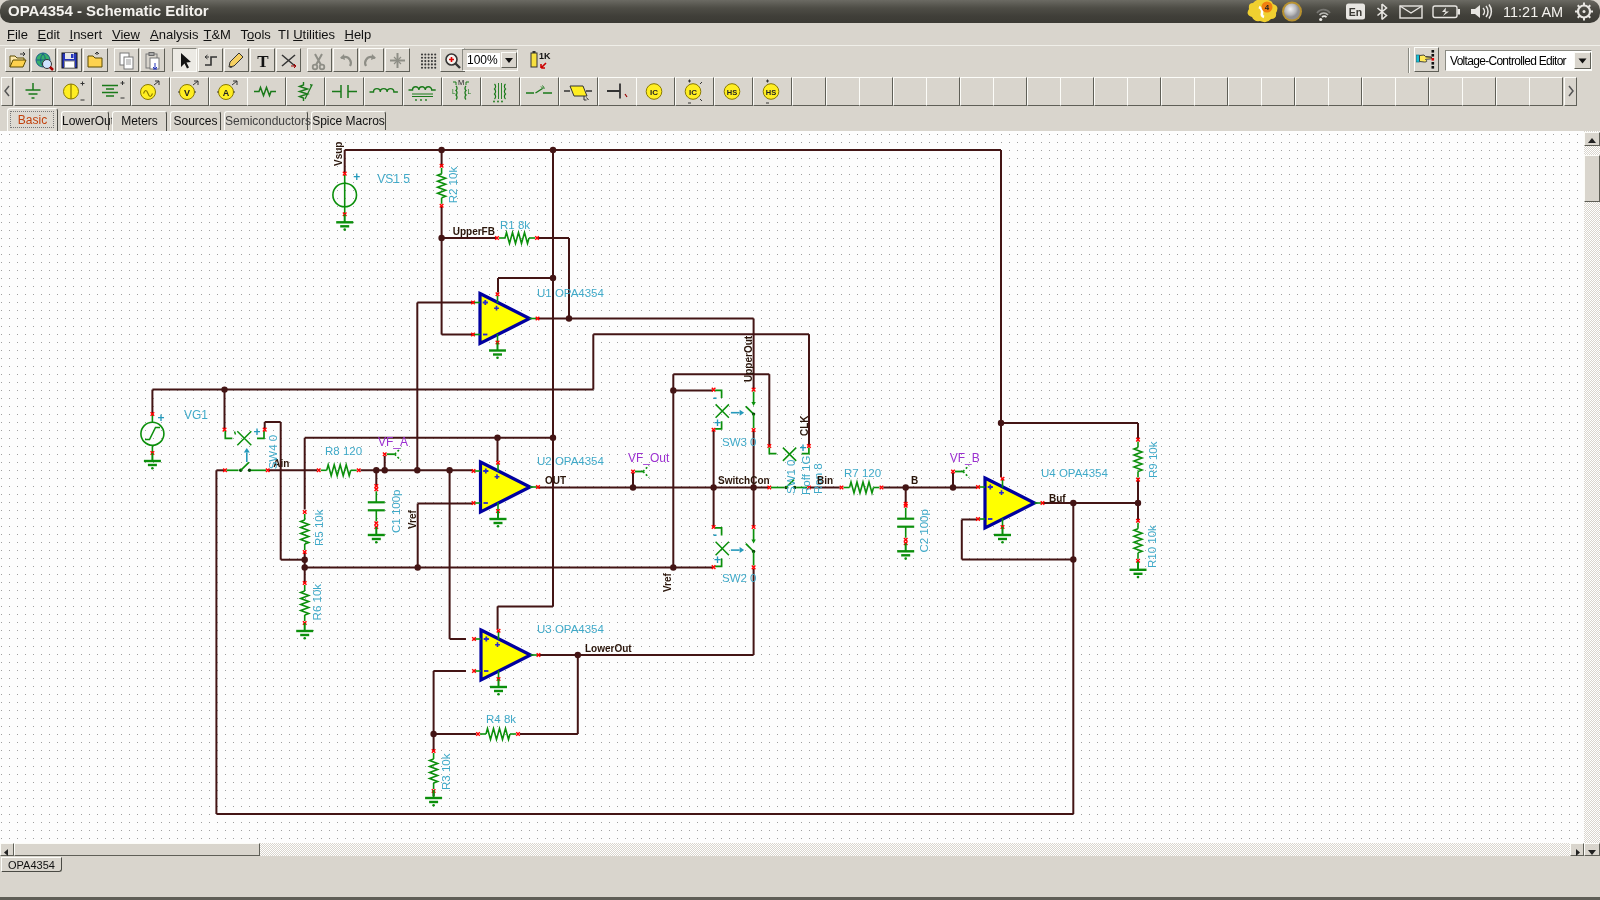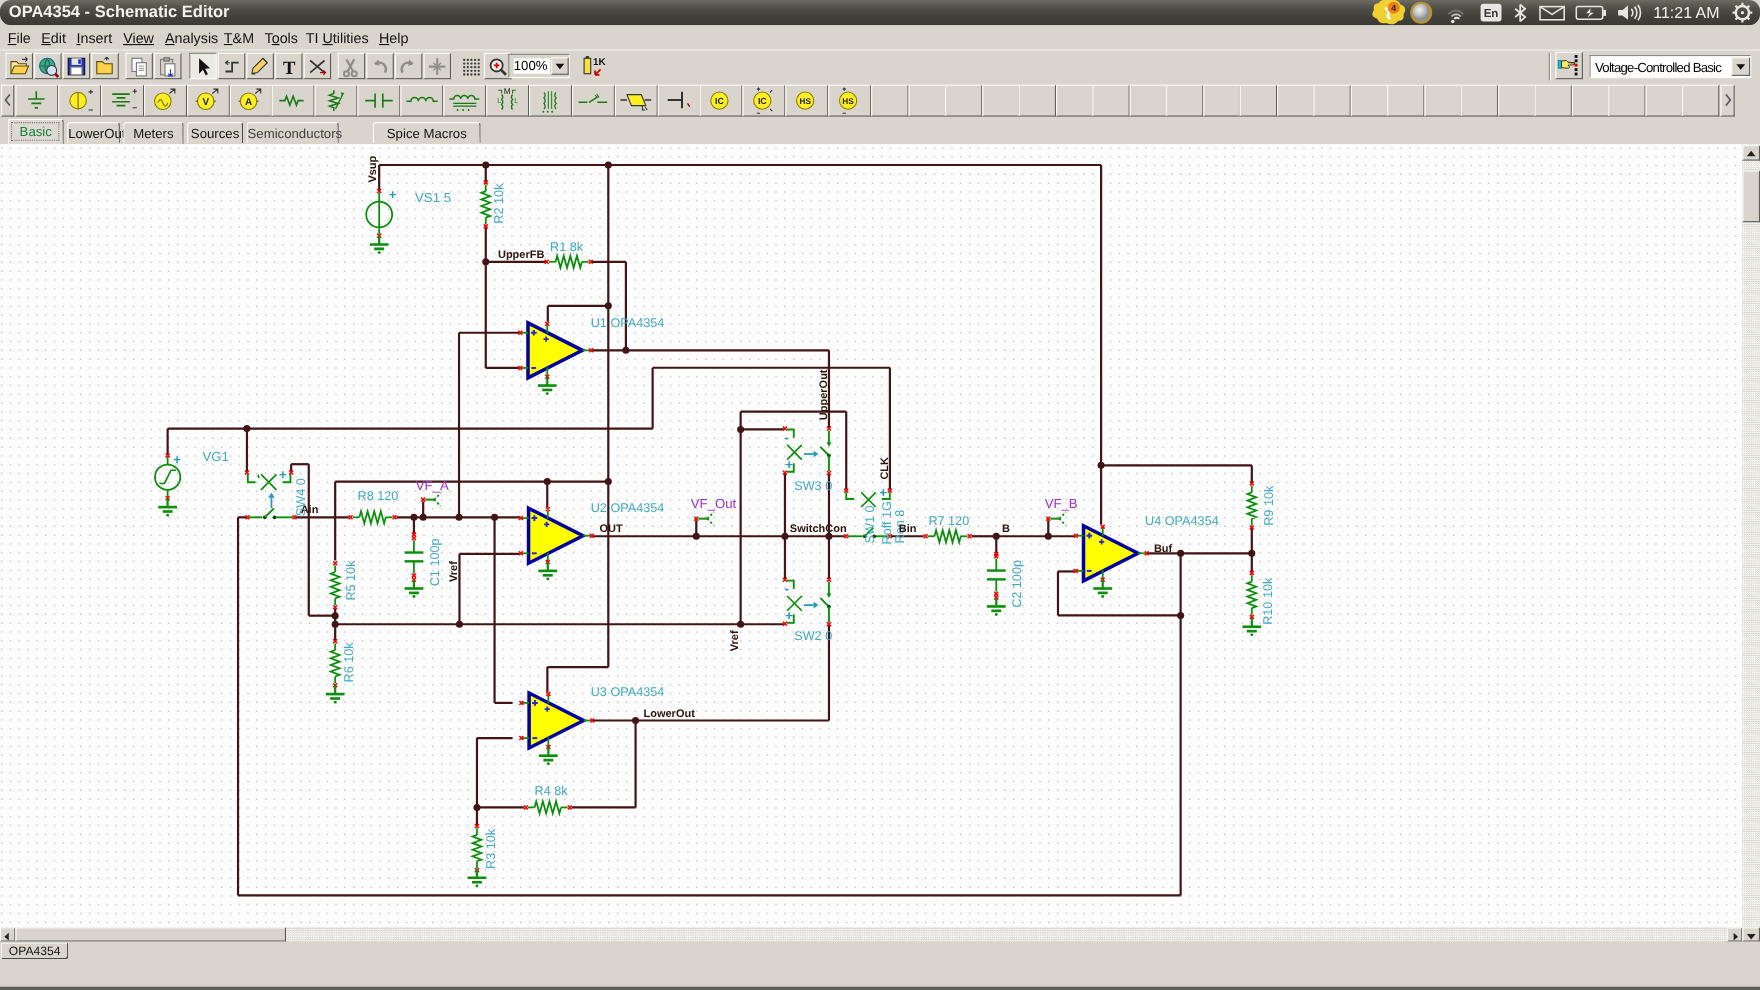--- a/index.html
+++ b/index.html
@@ -231,21 +231,21 @@
           <path d="M10.5 9 l6 0.5" stroke="#333" stroke-width="0.7"></path>
           <g fill="#111">
             <rect x="16.5" y="2" width="2.6" height="2.6"></rect>
             <rect x="16.5" y="6" width="2.6" height="2.6"></rect>
             <rect x="16.5" y="14" width="2.6" height="2.6"></rect>
             <rect x="16.5" y="18" width="2.6" height="2.6"></rect>
           </g>
           <rect x="16.5" y="10" width="2.6" height="2.6" fill="#d00"></rect>
         </svg></div>
       <div style="position:absolute;left:1445px;top:4px;width:147px;height:21px;background:#fff;border-top:1px solid #8a8a82;border-left:1px solid #8a8a82;border-right:1px solid #fcfcf8;border-bottom:1px solid #fcfcf8;box-sizing:border-box;">
-        <div style="position:absolute;left:4px;top:2.5px;font:12px 'Liberation Sans',sans-serif;color:#000;letter-spacing:-0.7px;white-space:nowrap;">Voltage-Controlled Basic</div>
+        <div style="position:absolute;left:4px;top:2.5px;font:12px 'Liberation Sans',sans-serif;color:#000;letter-spacing:-0.7px;white-space:nowrap;">Voltage-Controlled Editor</div>
         <div style="position:absolute;left:128px;top:1px;width:17px;height:17px;background:#d9d5cd;border-top:1px solid #fcfcf8;border-left:1px solid #fcfcf8;border-right:1px solid #5f5f57;border-bottom:1px solid #5f5f57;box-sizing:border-box;"><svg width="15" height="15">
             <polygon points="3.5,5.5 11.5,5.5 7.5,10.5" fill="#111"></polygon>
           </svg></div>
       </div>
     </div>
     <div style="position:absolute;left:0;top:75px;width:1600px;height:32px;background:#d9d5cd;">
       <div style="position:absolute;left:1px;top:2px;width:12px;height:29px;background:#d9d5cd;border-top:1px solid #fcfcf8;border-left:1px solid #fcfcf8;border-right:1px solid #5f5f57;border-bottom:1px solid #5f5f57;box-sizing:border-box;"><svg width="10" height="27">
           <path d="M7 8 l-4 5 4 5" stroke="#555" stroke-width="1.5" fill="none"></path>
         </svg></div>
       <div style="position:absolute;left:14.0px;top:2px;width:39px;height:29px;background:#d9d5cd;border-top:1px solid #fcfcf8;border-left:1px solid #fcfcf8;border-right:1px solid #5f5f57;border-bottom:1px solid #5f5f57;box-sizing:border-box;"><svg width="37" height="27" viewBox="0 0 37 27">
@@ -365,27 +365,27 @@
       <div style="position:absolute;left:1395.0px;top:2px;width:34px;height:29px;background:#d9d5cd;border-top:1px solid #fcfcf8;border-left:1px solid #fcfcf8;border-right:1px solid #5f5f57;border-bottom:1px solid #5f5f57;box-sizing:border-box;"><svg width="32" height="27" viewBox="0 0 32 27"></svg></div>
       <div style="position:absolute;left:1428.5px;top:2px;width:34px;height:29px;background:#d9d5cd;border-top:1px solid #fcfcf8;border-left:1px solid #fcfcf8;border-right:1px solid #5f5f57;border-bottom:1px solid #5f5f57;box-sizing:border-box;"><svg width="32" height="27" viewBox="0 0 32 27"></svg></div>
       <div style="position:absolute;left:1462.0px;top:2px;width:34px;height:29px;background:#d9d5cd;border-top:1px solid #fcfcf8;border-left:1px solid #fcfcf8;border-right:1px solid #5f5f57;border-bottom:1px solid #5f5f57;box-sizing:border-box;"><svg width="32" height="27" viewBox="0 0 32 27"></svg></div>
       <div style="position:absolute;left:1495.5px;top:2px;width:34px;height:29px;background:#d9d5cd;border-top:1px solid #fcfcf8;border-left:1px solid #fcfcf8;border-right:1px solid #5f5f57;border-bottom:1px solid #5f5f57;box-sizing:border-box;"><svg width="32" height="27" viewBox="0 0 32 27"></svg></div>
       <div style="position:absolute;left:1529.0px;top:2px;width:34px;height:29px;background:#d9d5cd;border-top:1px solid #fcfcf8;border-left:1px solid #fcfcf8;border-right:1px solid #5f5f57;border-bottom:1px solid #5f5f57;box-sizing:border-box;"><svg width="32" height="27" viewBox="0 0 32 27"></svg></div>
       <div style="position:absolute;left:1564px;top:2px;width:13px;height:29px;background:#d9d5cd;border-top:1px solid #fcfcf8;border-left:1px solid #fcfcf8;border-right:1px solid #5f5f57;border-bottom:1px solid #5f5f57;box-sizing:border-box;"><svg width="11" height="27">
           <path d="M4 8 l4 5 -4 5" stroke="#555" stroke-width="1.5" fill="none"></path>
         </svg></div>
     </div>
     <div style="position:absolute;left:0;top:107px;width:1600px;height:24px;background:#d9d5cd;">
-      <div style="position:absolute;left:7px;top:1px;width:51px;height:23px;background:#dedad2;border-top:1.5px solid #fcfcf8;border-left:1.5px solid #fcfcf8;border-right:1.5px solid #4a4a44;border-radius:3px 3px 0 0;box-sizing:border-box;text-align:center;font:12px 'Liberation Sans',sans-serif;color:#15803d;padding-top:4px;">Basic</div>
+      <div style="position:absolute;left:7px;top:1px;width:51px;height:23px;background:#dedad2;border-top:1.5px solid #fcfcf8;border-left:1.5px solid #fcfcf8;border-right:1.5px solid #4a4a44;border-radius:3px 3px 0 0;box-sizing:border-box;text-align:center;font:12px 'Liberation Sans',sans-serif;color:#c2410c;padding-top:4px;">Basic</div>
       <div style="position:absolute;left:10px;top:4px;width:44px;height:17px;border:1px dotted #777;"></div>
       <div style="position:absolute;left:61px;top:4px;width:48px;height:19px;background:#d9d5cd;border-top:1px solid #fcfcf8;border-left:1px solid #fcfcf8;border-right:1px solid #4a4a44;border-radius:3px 3px 0 0;box-sizing:border-box;text-align:center;font:12px 'Liberation Sans',sans-serif;color:#111;padding-top:2px;">LowerOut</div>
       <div style="position:absolute;left:112px;top:4px;width:55px;height:21px;background:#d9d5cd;border-top:1px solid #fcfcf8;border-left:1px solid #fcfcf8;border-right:1px solid #4a4a44;border-radius:3px 3px 0 0;box-sizing:border-box;text-align:center;font:12px 'Liberation Sans',sans-serif;color:#111;padding-top:2px;">Meters</div>
       <div style="position:absolute;left:170px;top:4px;width:51px;height:19px;background:#d9d5cd;border-top:1px solid #fcfcf8;border-left:1px solid #fcfcf8;border-right:1px solid #4a4a44;border-radius:3px 3px 0 0;box-sizing:border-box;text-align:center;font:12px 'Liberation Sans',sans-serif;color:#111;padding-top:2px;">Sources</div>
       <div style="position:absolute;left:224px;top:4px;width:84px;height:19px;background:#d9d5cd;border-top:1px solid #fcfcf8;border-left:1px solid #fcfcf8;border-right:1px solid #4a4a44;border-radius:3px 3px 0 0;box-sizing:border-box;text-align:center;font:12px 'Liberation Sans',sans-serif;color:#404040;padding-top:2px;">Semiconductors</div>
-      <div style="position:absolute;left:311px;top:4px;width:98px;height:19px;background:#d9d5cd;border-top:1px solid #fcfcf8;border-left:1px solid #fcfcf8;border-right:1px solid #4a4a44;border-radius:3px 3px 0 0;box-sizing:border-box;text-align:center;font:12px 'Liberation Sans',sans-serif;color:#111;padding-top:2px;margin-left:28px;">Spice Macros</div>
+      <div style="position:absolute;left:311px;top:4px;width:75px;height:19px;background:#d9d5cd;border-top:1px solid #fcfcf8;border-left:1px solid #fcfcf8;border-right:1px solid #4a4a44;border-radius:3px 3px 0 0;box-sizing:border-box;text-align:center;font:12px 'Liberation Sans',sans-serif;color:#111;padding-top:2px;">Spice Macros</div>
     </div>
     <div style="position:absolute;left:0;top:131px;width:1584px;height:712px;background:#fdfdfd;overflow:hidden;">
 <svg width="1584" height="712" viewBox="0 131 1584 712">
 <defs>
           <pattern id="grid" width="8" height="8" patternUnits="userSpaceOnUse" x="0" y="0">
 <rect x="1" y="6" width="1" height="1" fill="#9f9f9f"></rect>
           </pattern>
         </defs>
 <rect x="0" y="131" width="1584" height="712" fill="url(#grid)"></rect>
 <line x1="344.7" y1="150" x2="1001" y2="150" stroke="#431414" stroke-width="2" stroke-linecap="butt"></line>

